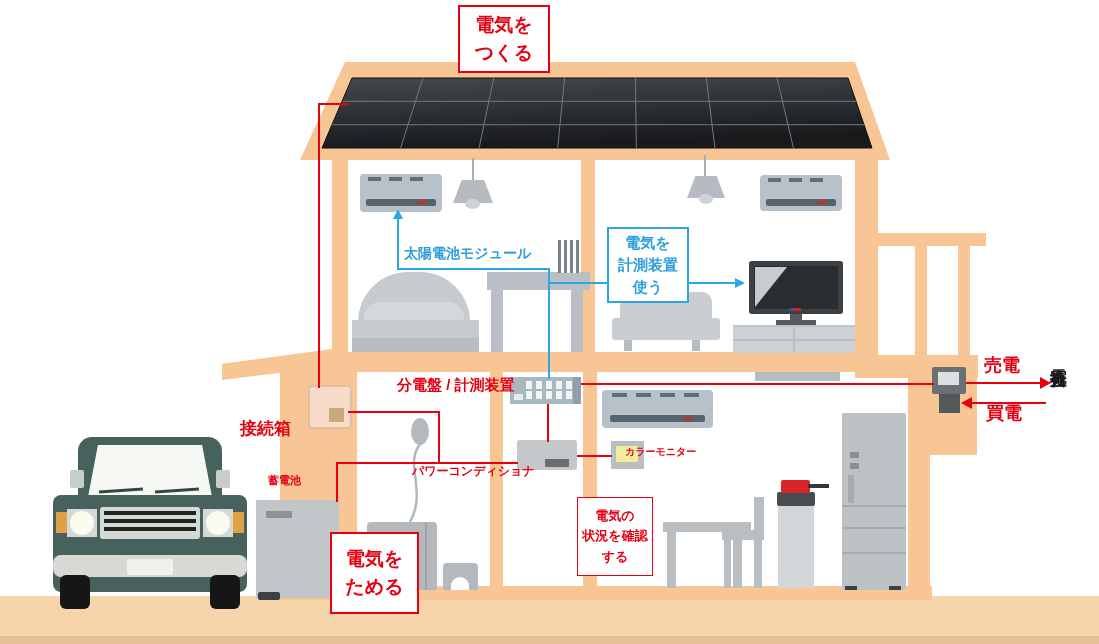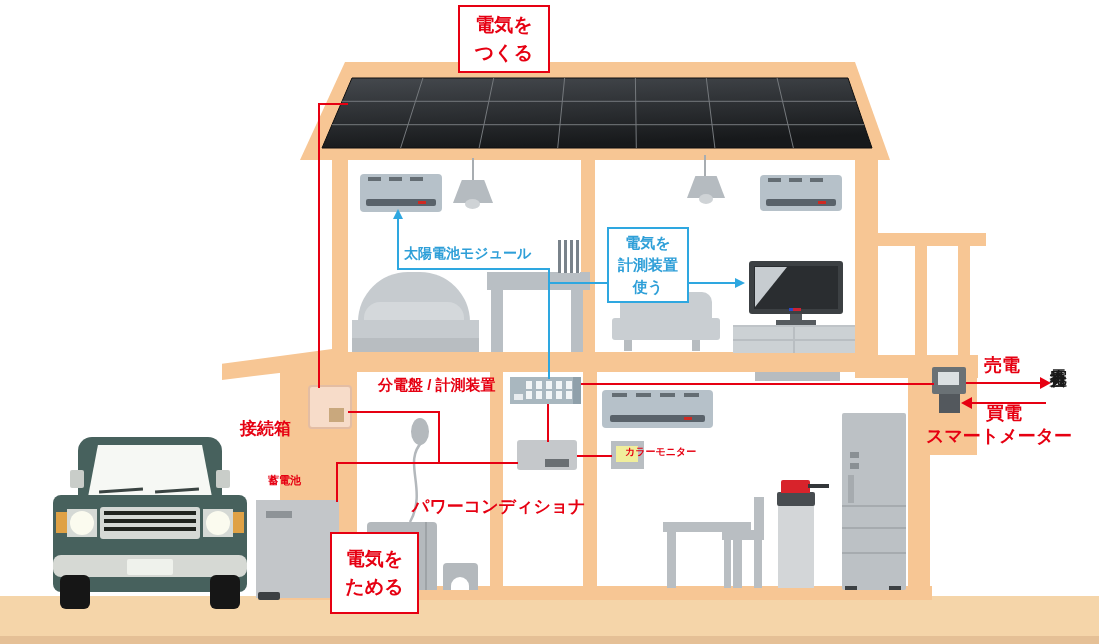--- a/index.html
+++ b/index.html
@@ -204,37 +204,41 @@
 
   <div class="tri" style="left:393px;top:209px;border-left:5px solid rgba(0,0,0,0);border-right:5px solid rgba(0,0,0,0);border-bottom:10px solid #2ea7e0"></div>
   <div class="bwire" style="left:397px;top:218px;width:2px;height:52px"></div>
   <div class="bwire" style="left:397px;top:268px;width:153px;height:2px"></div>
   <div class="bwire" style="left:548px;top:268px;width:2px;height:111px"></div>
   <div class="bwire" style="left:548px;top:282px;width:60px;height:2px"></div>
   <div class="bwire" style="left:684px;top:282px;width:52px;height:2px"></div>
   <div class="tri" style="left:735px;top:278px;border-top:5px solid rgba(0,0,0,0);border-bottom:5px solid rgba(0,0,0,0);border-left:10px solid #2ea7e0"></div>
 
   <div class="lbl blbl" style="left:404px;top:246px;font-size:14px">太陽電池モジュール</div>
-  <div class="lbl" style="left:378px;top:377px;font-size:15px">分電盤 / 計測装置</div>
+  <div class="lbl" style="left:397px;top:377px;font-size:15px">分電盤 / 計測装置</div>
   <div class="lbl" style="left:240px;top:420px;font-size:17px">接続箱</div>
   <div class="lbl" style="left:268px;top:474px;font-size:11px">蓄電池</div>
-  <div class="lbl" style="left:412px;top:498px;font-size:17px">パワーコンディショナ</div>
+  <div class="lbl" style="left:412px;top:465px;font-size:12px">パワーコンディショナ</div>
   <div class="lbl" style="left:625px;top:446px;font-size:10px">カラーモニター</div>
-  <div class="lbl" style="left:926px;top:427px;font-size:18px">スマートメーター</div>
   <div class="lbl" style="left:984px;top:356px;font-size:18px">売電</div>
   <div class="lbl" style="left:986px;top:404px;font-size:18px">買電</div>
   <div class="lbl vtext" style="left:1048px;top:356px;height:80px;font-size:17px;color:#1a1a1a;font-weight:600">電力会社</div>
 
   <div class="cbox" style="left:458px;top:5px;width:88px;height:64px;font-size:19px;line-height:1.45">
     <span>電気を</span>
     <span>つくる</span>
   </div>
   <div class="cbox blue" style="left:607px;top:227px;width:78px;height:72px;font-size:15px;line-height:1.45">
     <span>電気を</span>
     <span>計測装置</span>
     <span>使う</span>
   </div>
   <div class="cbox" style="left:330px;top:532px;width:85px;height:78px;font-size:19px;line-height:1.5">
     <span>電気を</span>
     <span>ためる</span>
   </div>
+  <div class="cbox" style="left:577px;top:497px;width:74px;height:77px;font-size:13px;line-height:1.55;border-width:1.5px">
+    <span>電気の</span>
+    <span>状況を確認</span>
+    <span>する</span>
+  </div>
 
 </div>
 
 </body></html>

